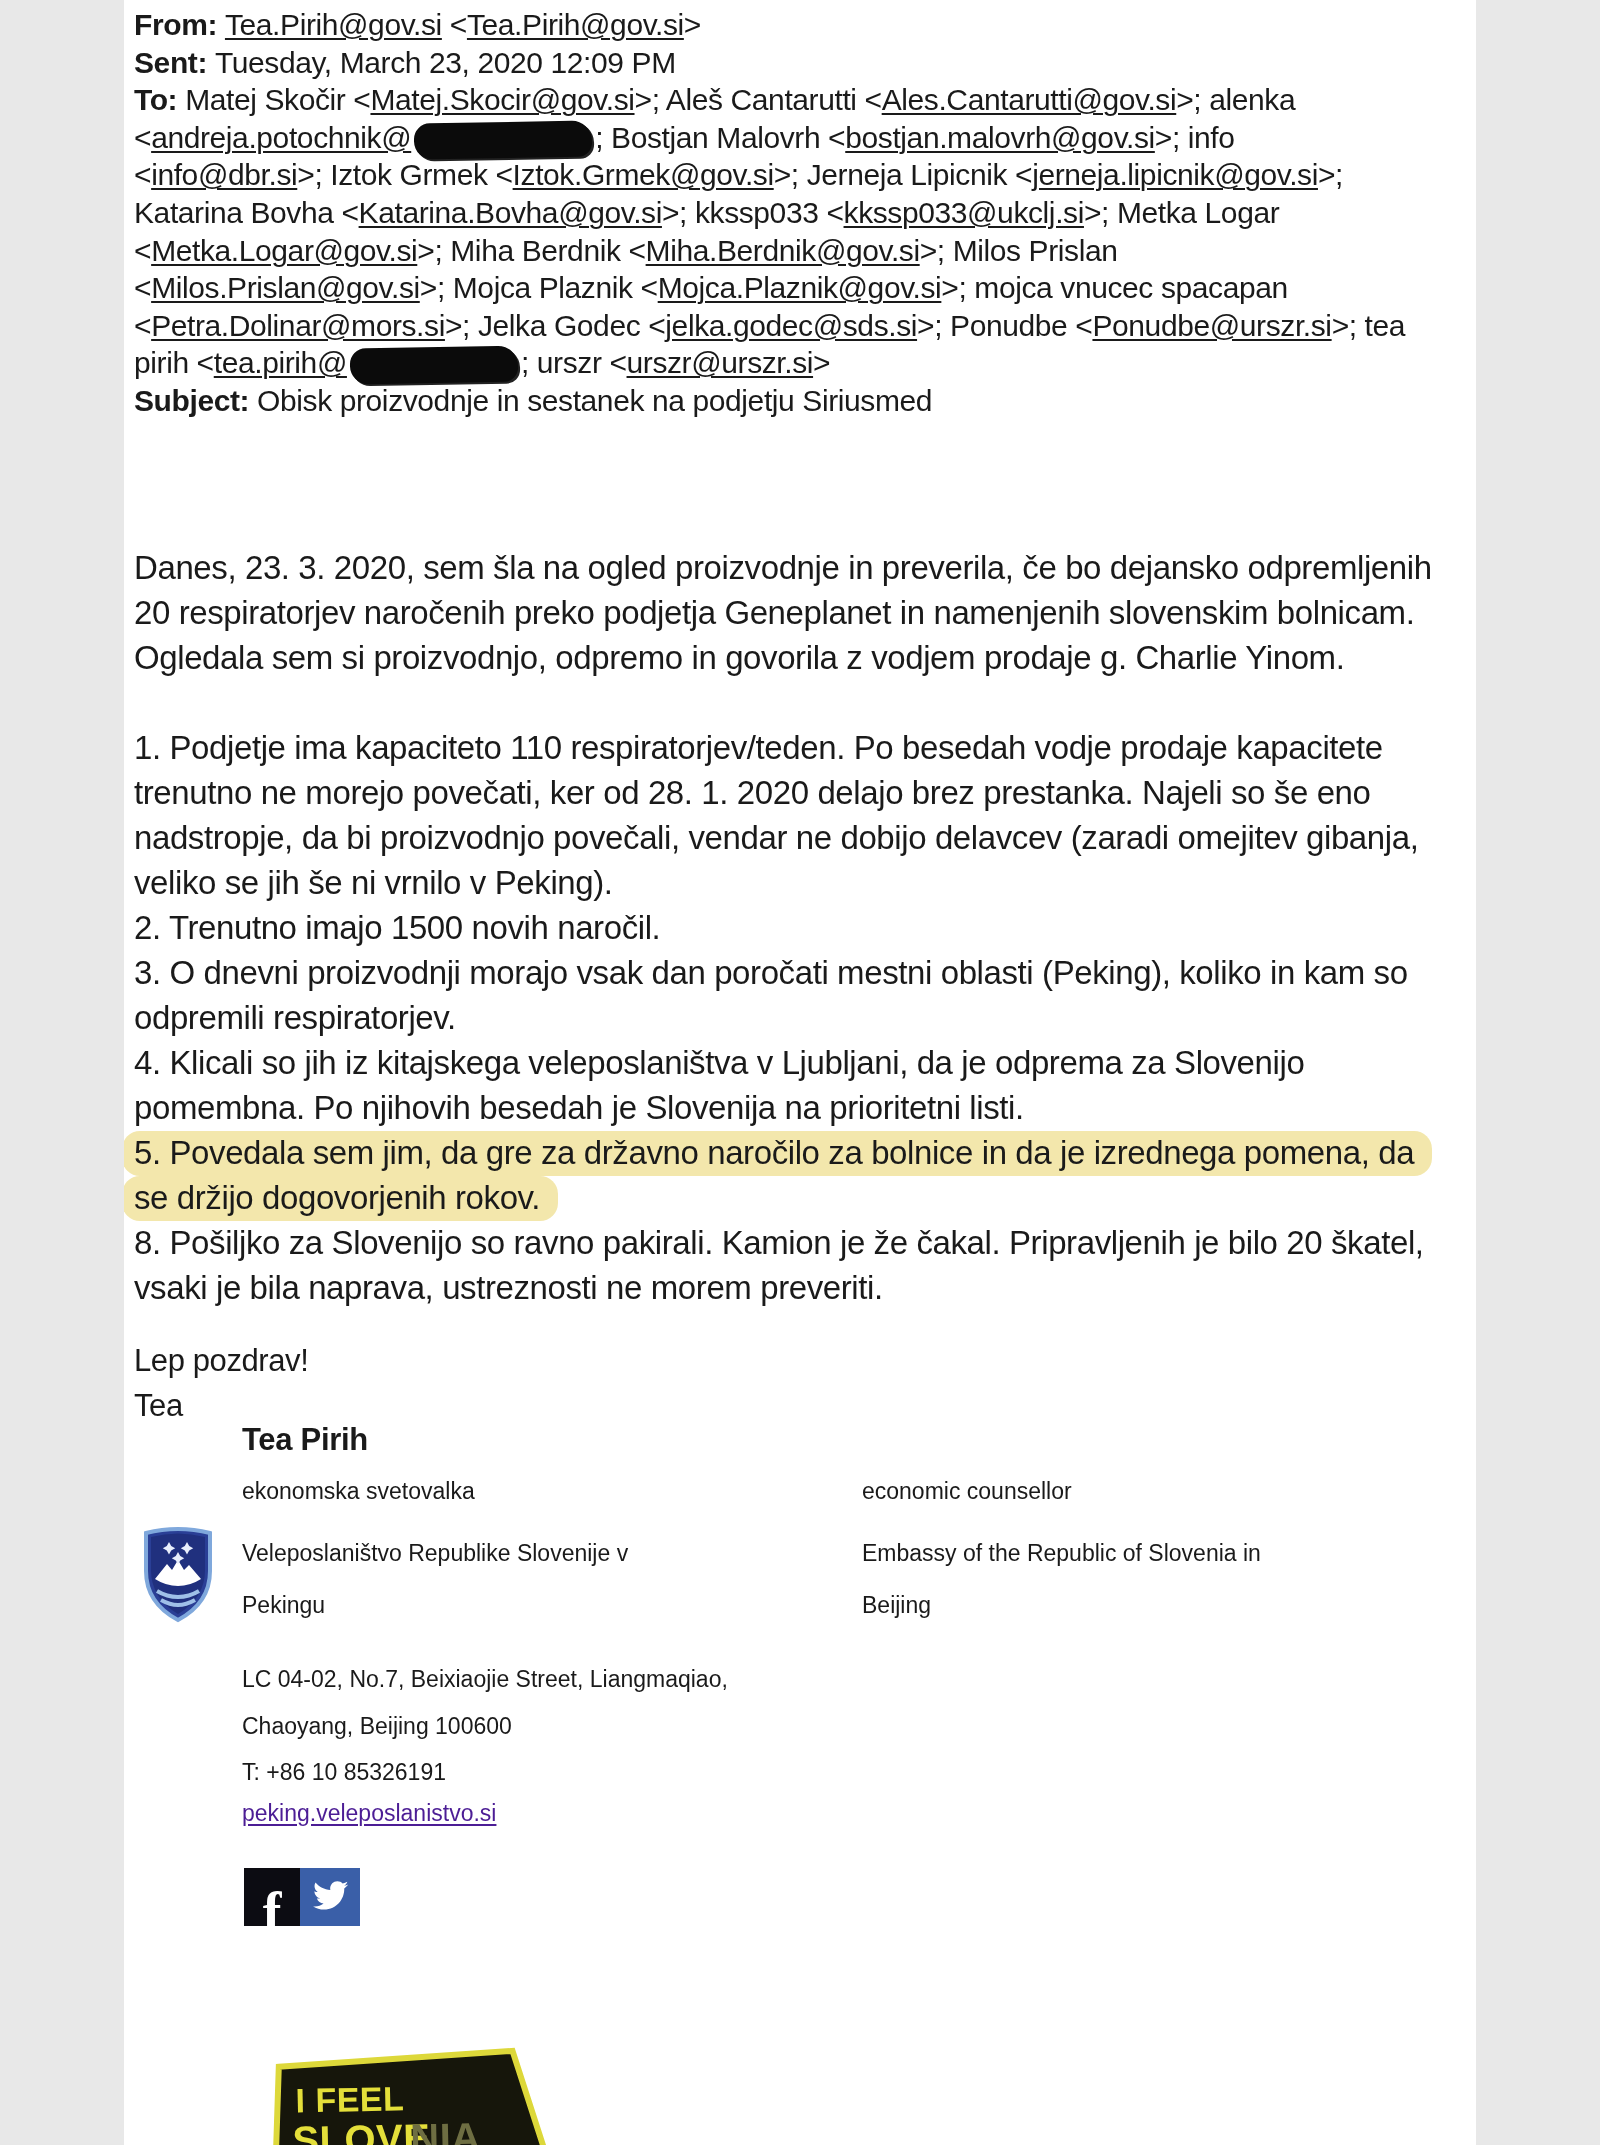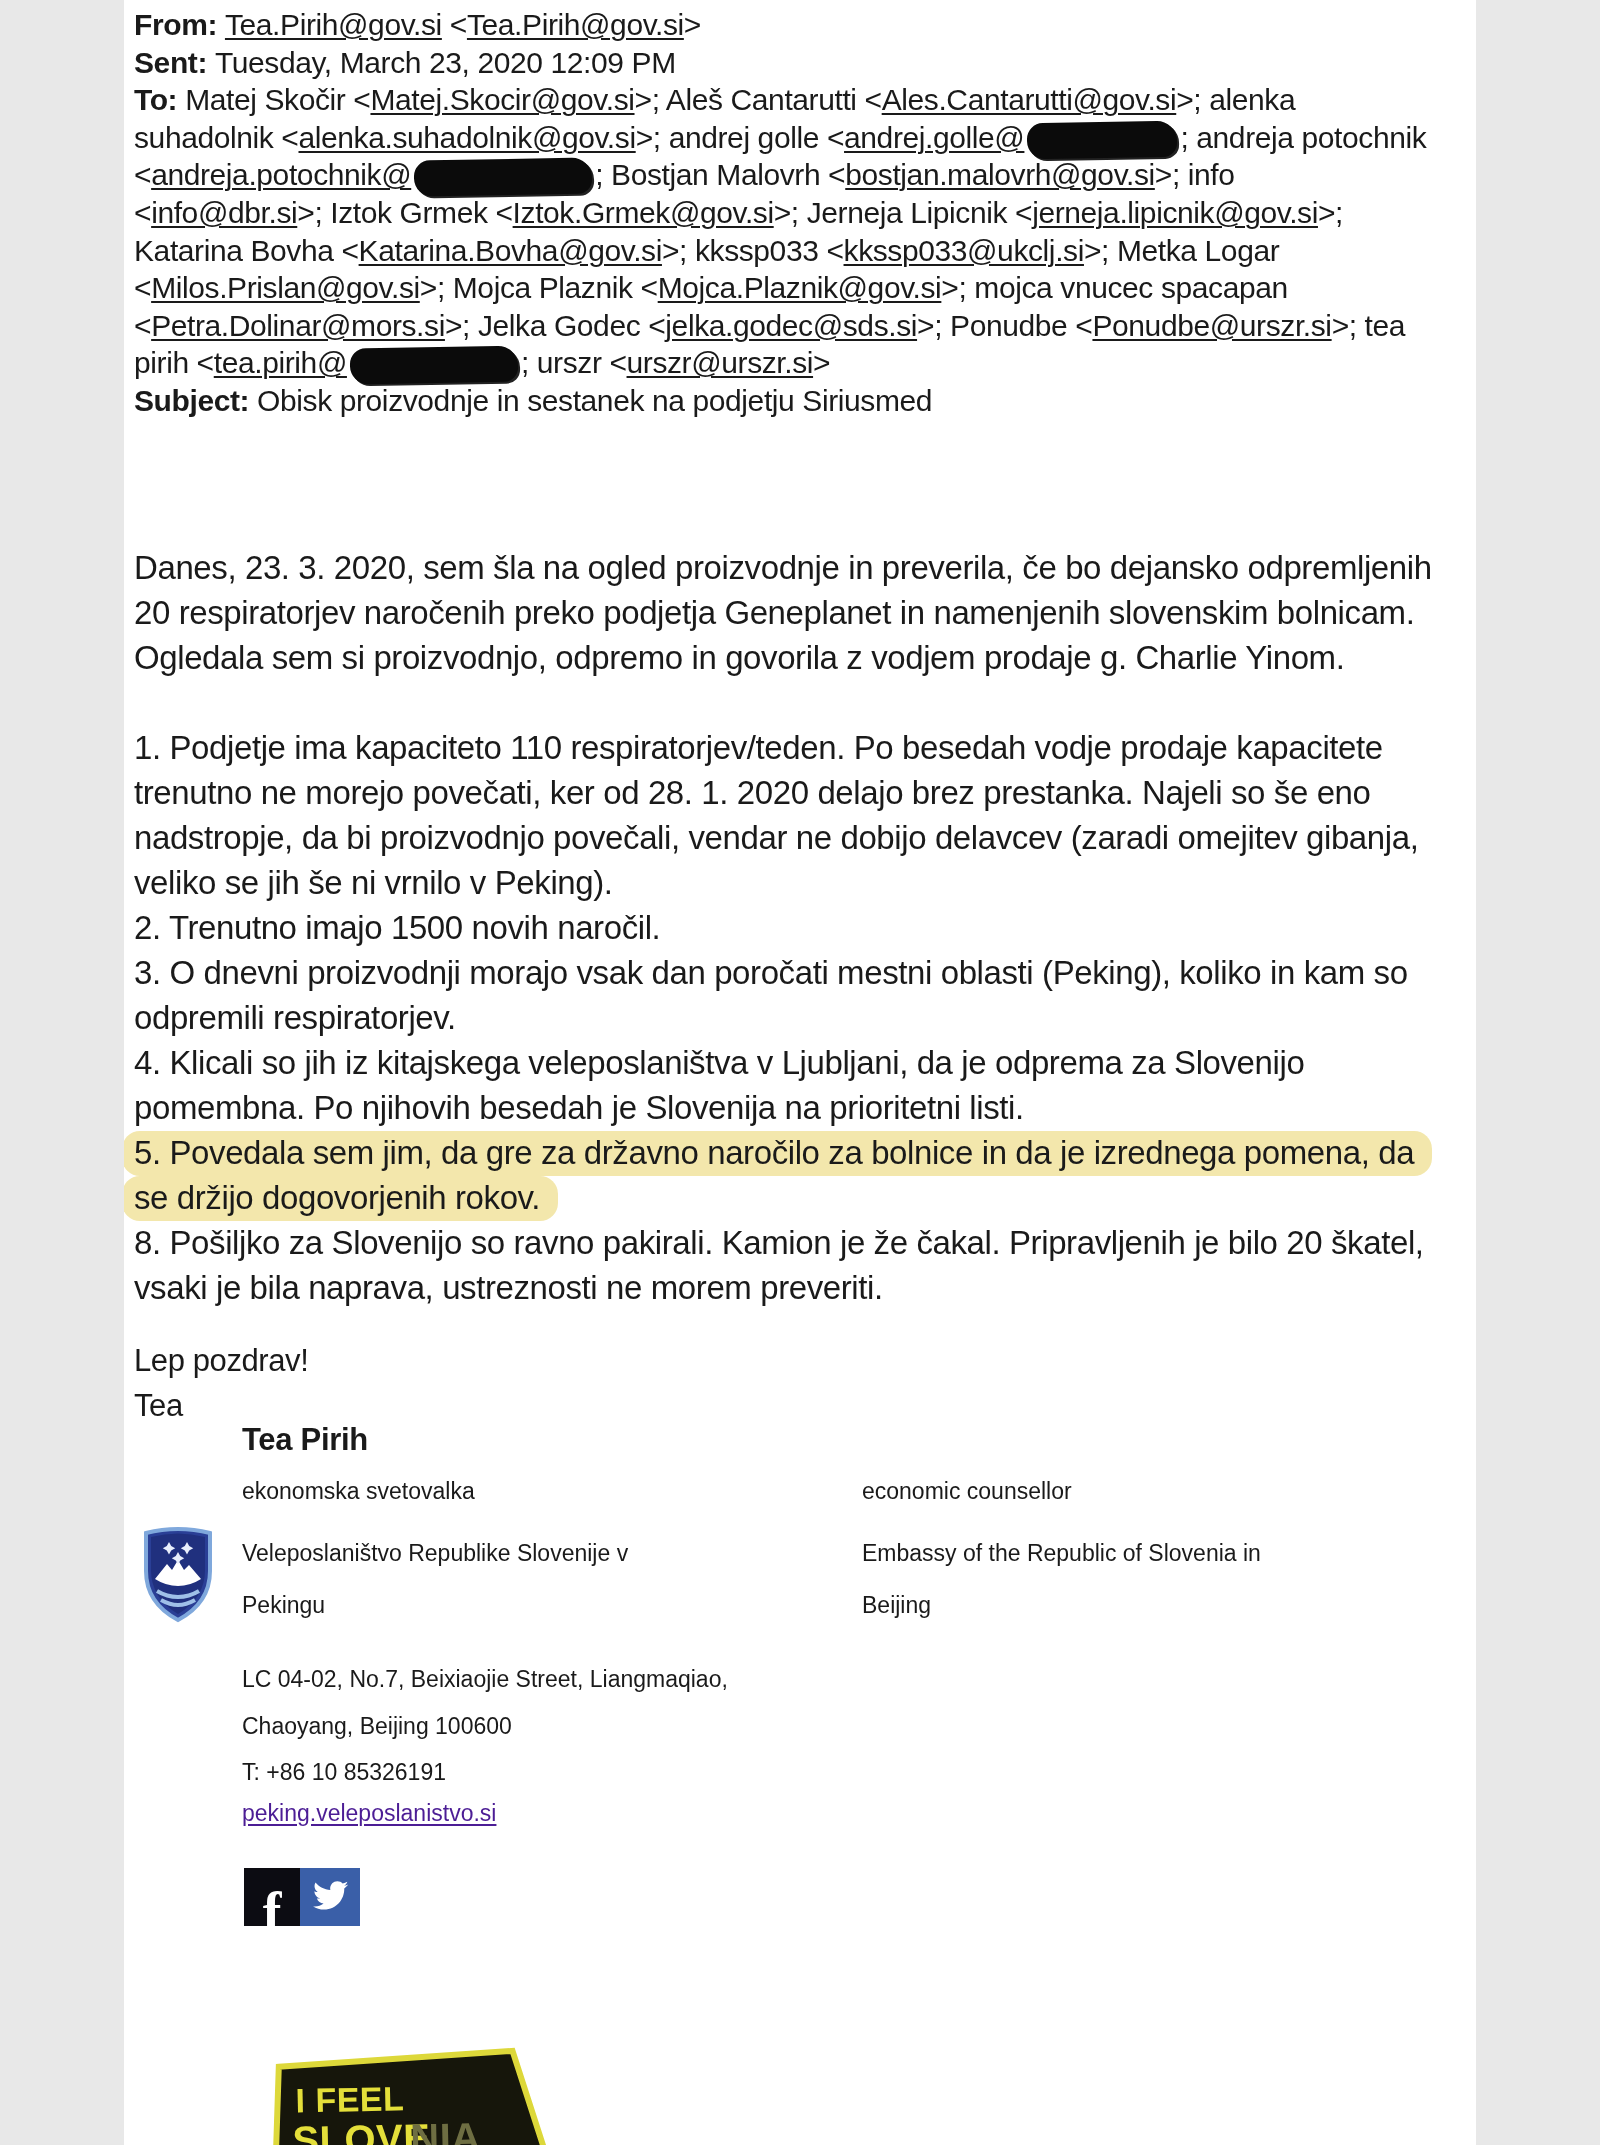--- a/index.html
+++ b/index.html
@@ -77,24 +77,24 @@
 </style>
 </head>
 <body>
 
 <div class="page">
 
   <div id="header-lines">
       <div class="hline"><span class="seg-b">From: </span><span class="seg-l">Tea.Pirih@gov.si</span><span class="seg-p"> &lt;</span><span class="seg-l">Tea.Pirih@gov.si</span><span class="seg-p">&gt;</span></div>
       <div class="hline"><span class="seg-b">Sent: </span><span class="seg-p">Tuesday, March 23, 2020 12:09 PM</span></div>
       <div class="hline"><span class="seg-b">To: </span><span class="seg-p">Matej Skočir &lt;</span><span class="seg-l">Matej.Skocir@gov.si</span><span class="seg-p">&gt;; Aleš Cantarutti &lt;</span><span class="seg-l">Ales.Cantarutti@gov.si</span><span class="seg-p">&gt;; alenka</span></div>
-      <div class="hline"><span class="seg-p">suhadolnik &lt;</span><span class="seg-l">alenka.suhadolnik@gov.si</span><span class="seg-p">&gt;; andrej golle &lt;</span><span class="seg-l">andrej.golle@</span><span class="redact" style="width: 150px;"></span><span class="seg-p">; andreja potochnik</span></div>
       <div class="hline"><span class="seg-p">&lt;</span><span class="seg-l">andreja.potochnik@</span><span class="redact" style="width: 178px;"></span><span class="seg-p">; Bostjan Malovrh &lt;</span><span class="seg-l">bostjan.malovrh@gov.si</span><span class="seg-p">&gt;; info</span></div>
       <div class="hline"><span class="seg-p">&lt;</span><span class="seg-l">info@dbr.si</span><span class="seg-p">&gt;; Iztok Grmek &lt;</span><span class="seg-l">Iztok.Grmek@gov.si</span><span class="seg-p">&gt;; Jerneja Lipicnik &lt;</span><span class="seg-l">jerneja.lipicnik@gov.si</span><span class="seg-p">&gt;;</span></div>
       <div class="hline"><span class="seg-p">Katarina Bovha &lt;</span><span class="seg-l">Katarina.Bovha@gov.si</span><span class="seg-p">&gt;; kkssp033 &lt;</span><span class="seg-l">kkssp033@ukclj.si</span><span class="seg-p">&gt;; Metka Logar</span></div>
+      <div class="hline"><span class="seg-p">&lt;</span><span class="seg-l">Metka.Logar@gov.si</span><span class="seg-p">&gt;; Miha Berdnik &lt;</span><span class="seg-l">Miha.Berdnik@gov.si</span><span class="seg-p">&gt;; Milos Prislan</span></div>
       <div class="hline"><span class="seg-p">&lt;</span><span class="seg-l">Milos.Prislan@gov.si</span><span class="seg-p">&gt;; Mojca Plaznik &lt;</span><span class="seg-l">Mojca.Plaznik@gov.si</span><span class="seg-p">&gt;; mojca vnucec spacapan</span></div>
       <div class="hline"><span class="seg-p">&lt;</span><span class="seg-l">Petra.Dolinar@mors.si</span><span class="seg-p">&gt;; Jelka Godec &lt;</span><span class="seg-l">jelka.godec@sds.si</span><span class="seg-p">&gt;; Ponudbe &lt;</span><span class="seg-l">Ponudbe@urszr.si</span><span class="seg-p">&gt;; tea</span></div>
       <div class="hline"><span class="seg-p">pirih &lt;</span><span class="seg-l">tea.pirih@</span><span class="redact" style="width: 168px;"></span><span class="seg-p">; urszr &lt;</span><span class="seg-l">urszr@urszr.si</span><span class="seg-p">&gt;</span></div>
       <div class="hline"><span class="seg-b">Subject: </span><span class="seg-p">Obisk proizvodnje in sestanek na podjetju Siriusmed</span></div>
     </div>
 
   <div id="body-lines">
       <div class="bline"><span>Danes, 23. 3. 2020, sem šla na ogled proizvodnje in preverila, če bo dejansko odpremljenih</span></div>
       <div class="bline"><span>20 respiratorjev naročenih preko podjetja Geneplanet in namenjenih slovenskim bolnicam.</span></div>
       <div class="bline"><span>Ogledala sem si proizvodnjo, odpremo in govorila z vodjem prodaje g. Charlie Yinom.</span></div>

